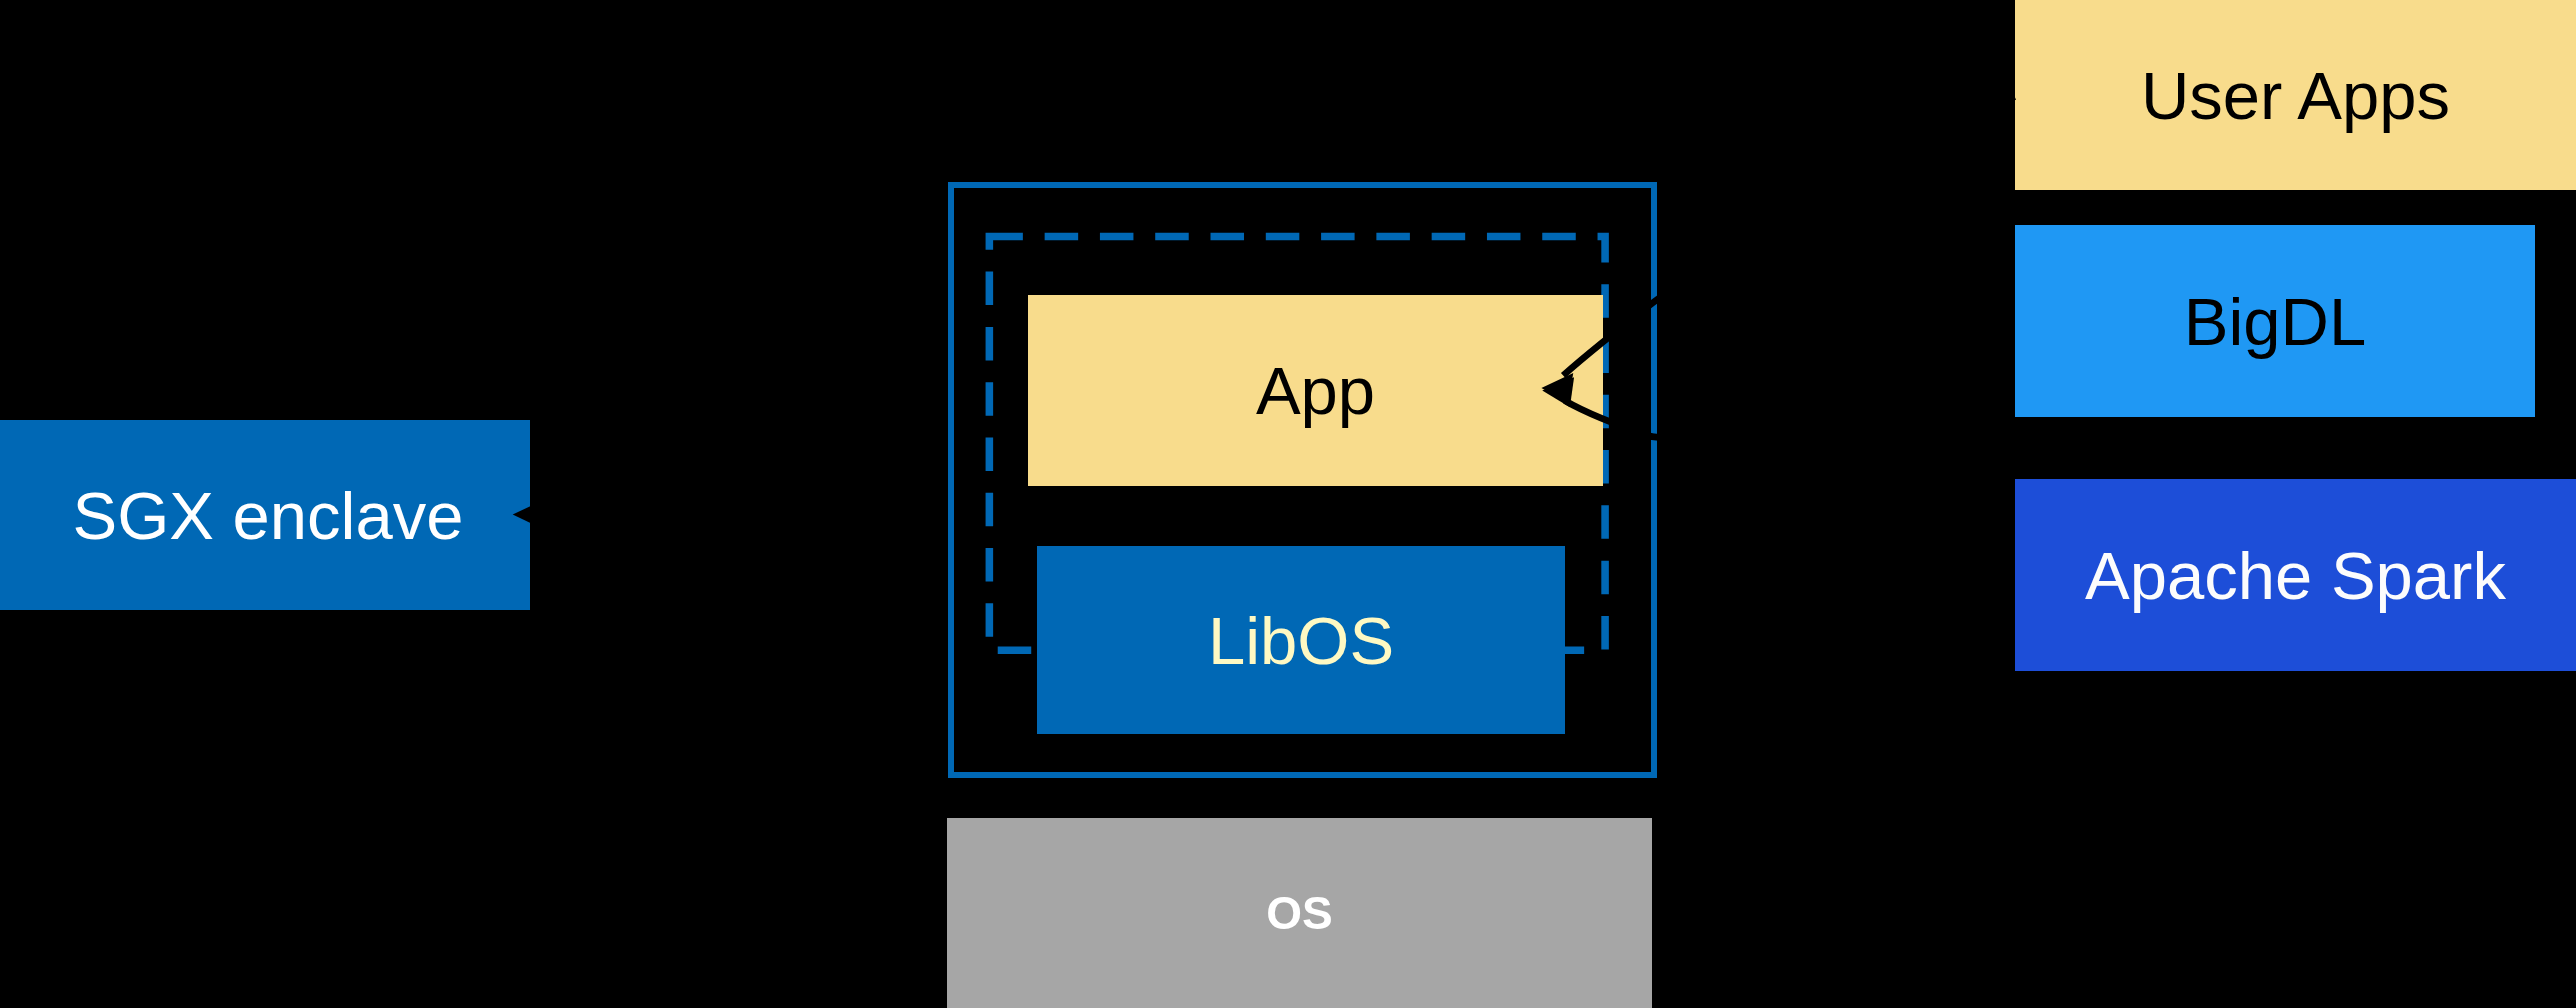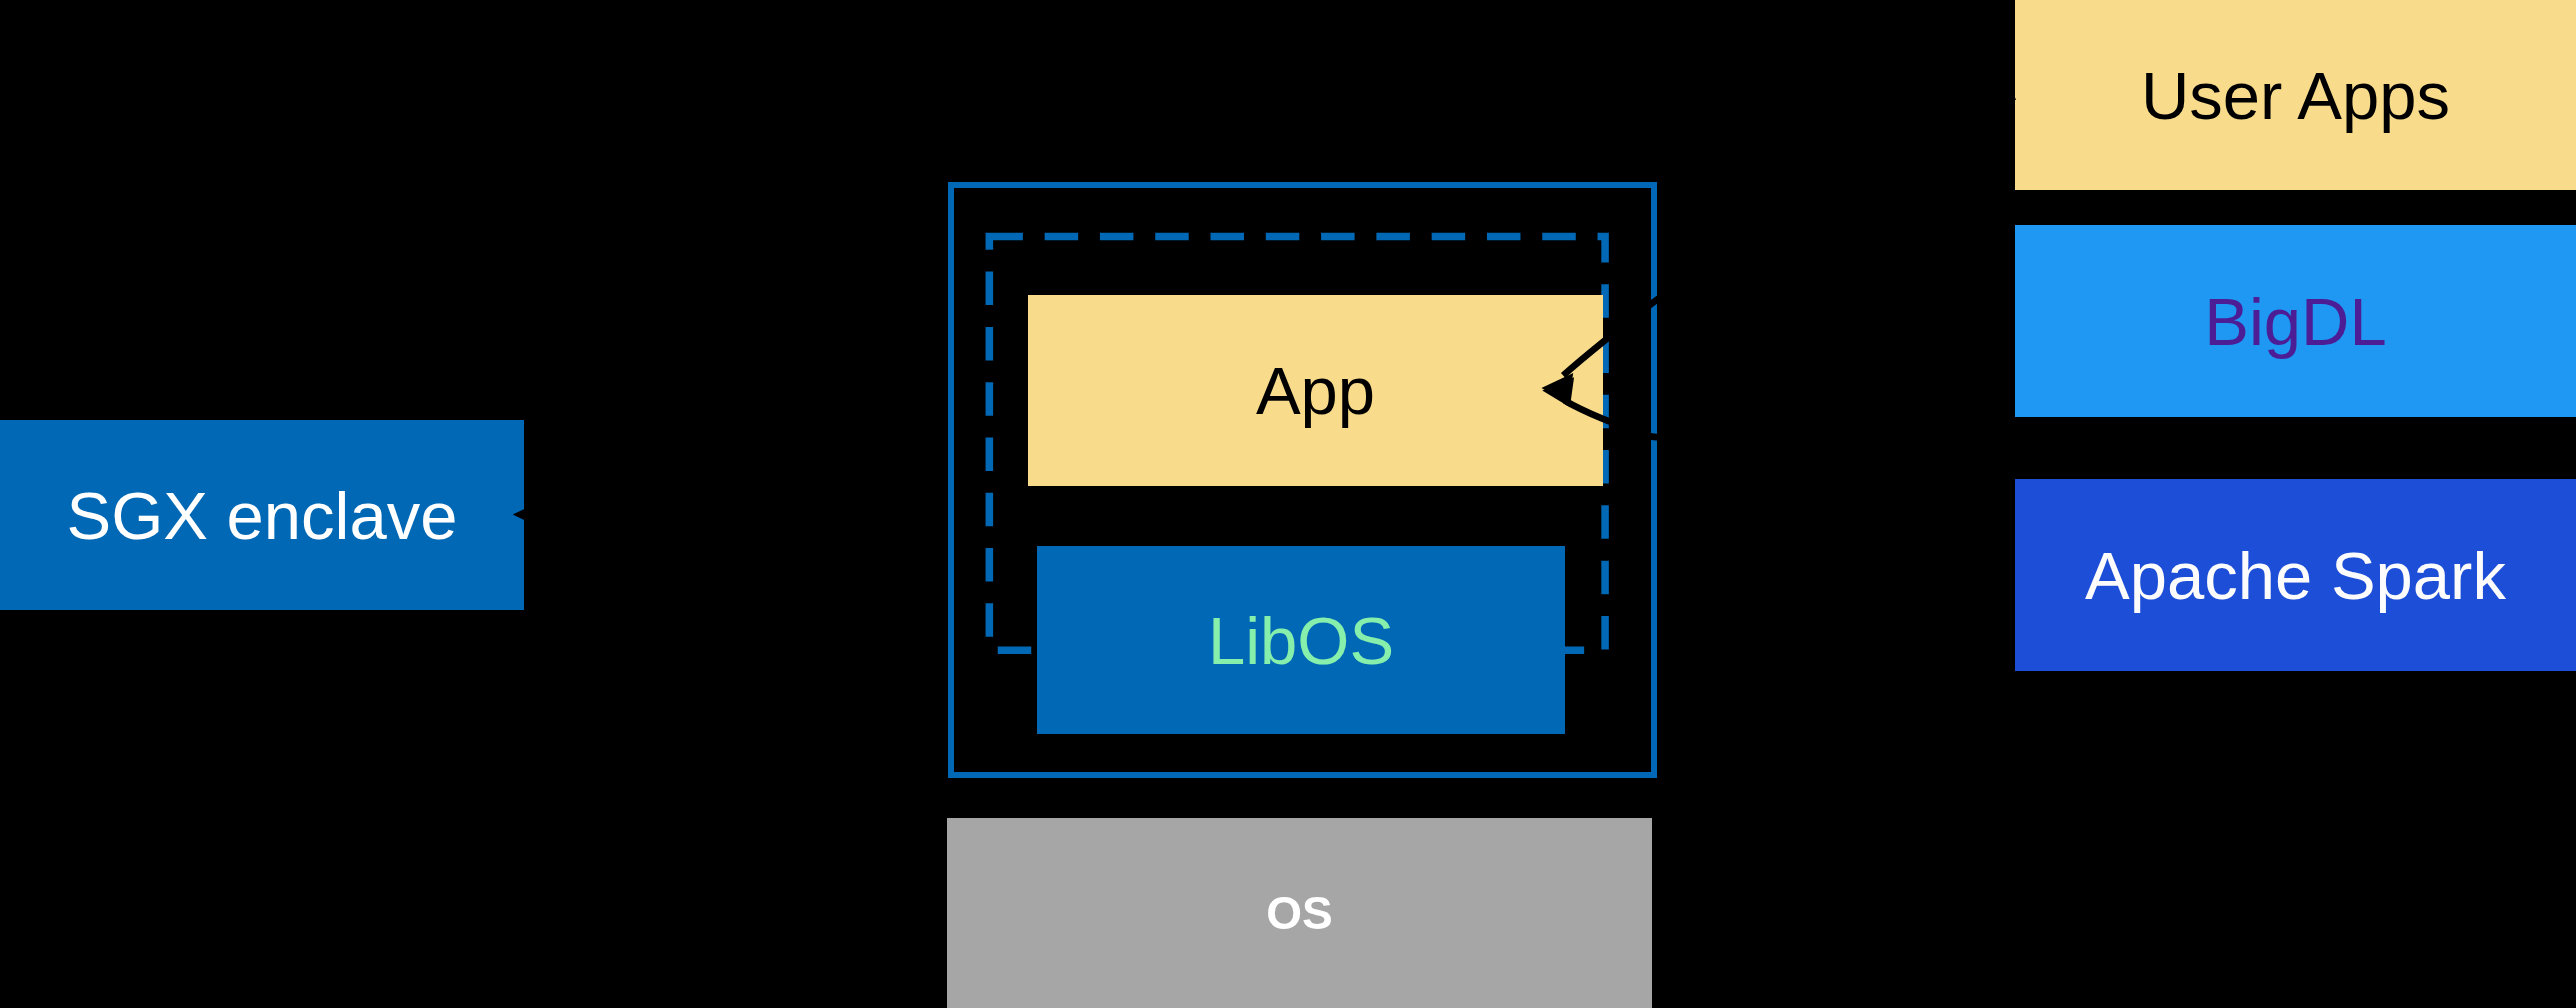--- a/index.html
+++ b/index.html
@@ -14,39 +14,39 @@
   .box {
     position: absolute;
     display: flex;
     align-items: center;
     justify-content: center;
     font-size: 67px;
     line-height: 1;
     white-space: nowrap;
   }
   
-  .sgx   { left: 0px;    top: 420px; width: 524px; height: 190px; background: #0068B5; color: #FFFFFF; }
+  .sgx   { left: 0px;    top: 420px; width: 524px; height: 190px; background: #0068B5; color: #FFFFFF; padding-left: 6px; }
   
   .outer {
     position: absolute;
     left: 948px; top: 182px; width: 709px; height: 596px;
     border: 6.7px solid #0068B5;
     box-sizing: border-box;
     background: transparent;
   }
   
   .layer { position: absolute; left: 0; top: 0; width: 2576px; height: 1009px; pointer-events: none; }
   
   .app   { left: 1028px; top: 295px; width: 575px; height: 191px; background: #F8DC8C; color: #000000; }
-  .libos { left: 1037px; top: 546px; width: 528px; height: 188px; background: #0068B5; color: #86efac; }
+  .libos { left: 1037px; top: 546px; width: 528px; height: 188px; background: #0068B5; color: #fef9c3; }
   .os    { left: 947px; top: 818px; width: 705px; height: 190px; background: #A6A6A6; color: #FFFFFF;
            font-weight: bold; font-size: 46px; }
   
   .userapps { left: 2015px; top: 0px;   width: 561px; height: 190px; background: #F8DC8C; color: #000000; }
-  .bigdl    { left: 2015px; top: 225px; width: 561px; height: 192px; background: #1F98F4; color: #4c1d95; }
+  .bigdl    { left: 2015px; top: 225px; width: 520px; height: 192px; background: #1F98F4; color: #000000; }
   .spark    { left: 2015px; top: 479px; width: 561px; height: 192px; background: #1d4ed8; color: #FCFCFC; }
 </style>
 </head>
 <body>
 
 <div class="canvas">
 
   <div class="box sgx">
     <span>SGX enclave</span>
   </div>

